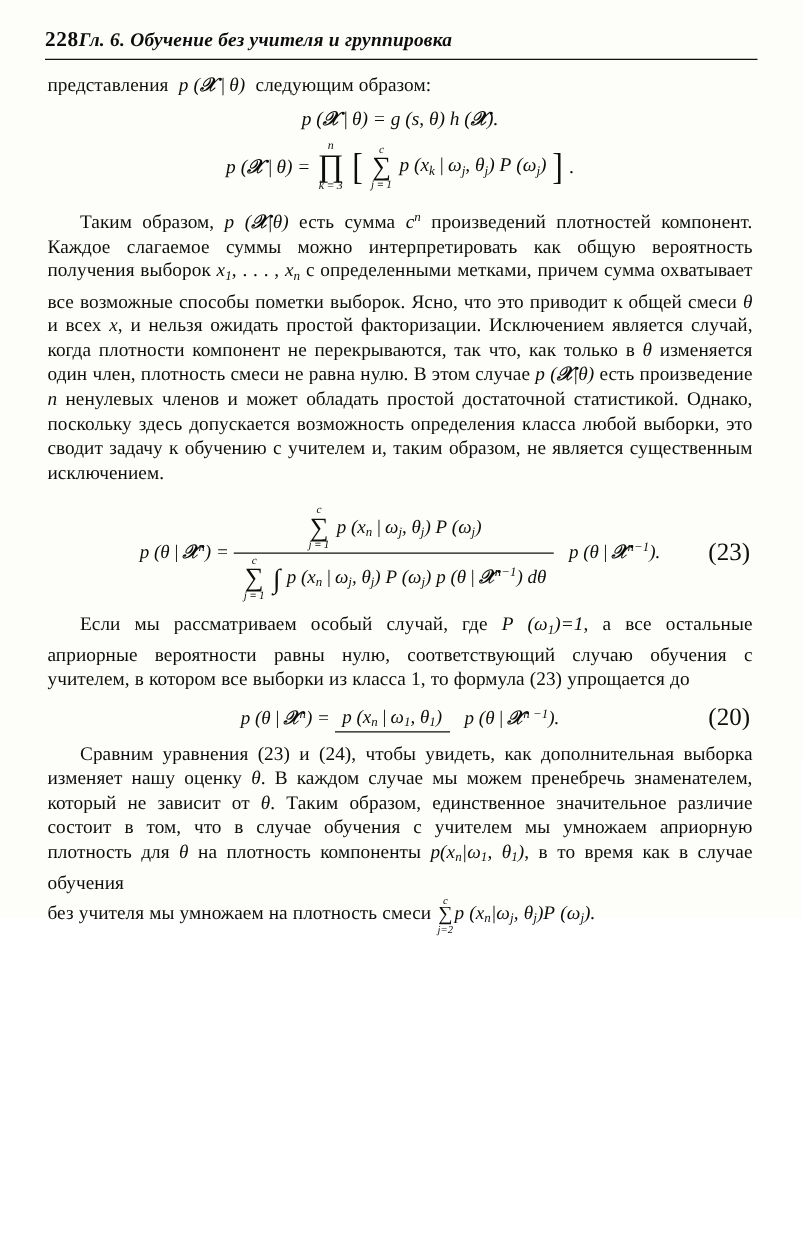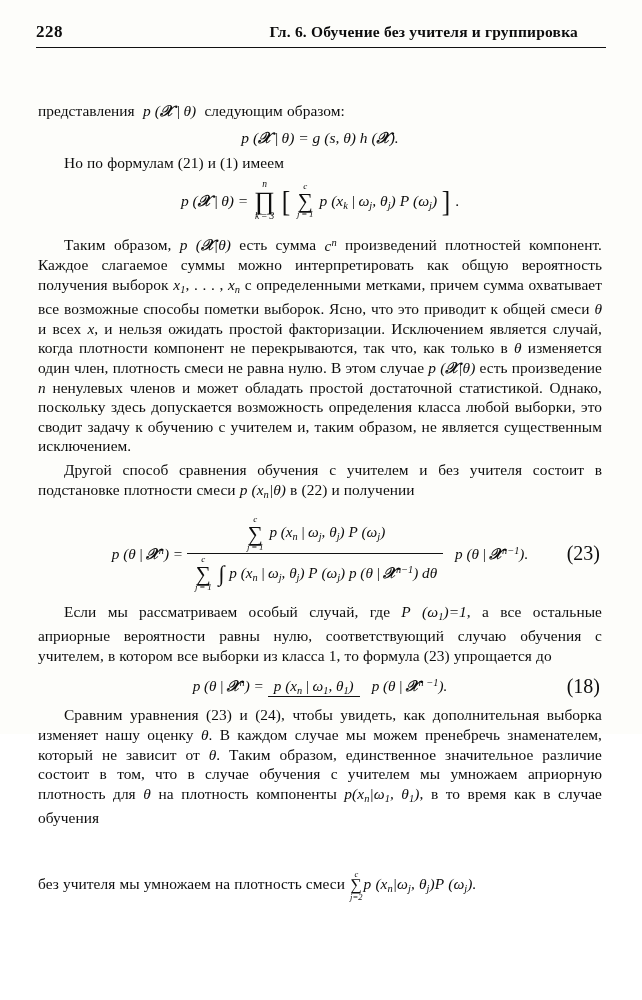--- a/index.html
+++ b/index.html
@@ -28,22 +28,23 @@
     padding: 22px 42px 0 36px;
   }
   .page-number {
     font-size: 17px;
     font-weight: bold;
     font-family: "Liberation Serif", serif;
     letter-spacing: 0.5px;
   }
   .header-title {
     flex: 1;
-    text-align: right;
+    text-align: left;
     font-size: 15.5px;
+    font-style: italic;
     font-weight: bold;
     letter-spacing: 0.2px;
     padding-right: 22px;
   }
   .rule {
     margin: 5px 36px 0 36px;
     border-bottom: 1.6px solid #111;
   }
   .content {
     padding: 11px 40px 0 38px;
@@ -52,21 +53,20 @@
     margin: 0 0 0 0;
     font-size: 15.4px;
     line-height: 19.6px;
     text-align: justify;
     text-indent: 26px;
     letter-spacing: 0.05px;
     word-spacing: 0.2px;
   }
   p.body.noindent {
     text-indent: 0;
-    margin-top: 42px;
   }
   .spacer-xs { height: 4px; }
 
   .eq-block {
     text-align: center;
     margin: 8px 0 6px 0;
     font-size: 15.5px;
     font-family: "Liberation Serif", serif;
   }
   .eq-line {
@@ -195,21 +195,20 @@
     <p class="body noindent">
       <span>представления</span>
       <span class="math">&nbsp;p&nbsp;(<span class="scr">𝒳</span> | θ)&nbsp;</span>
       <span>следующим образом:</span>
     </p>
 
     <div class="eq-block">
       <span class="math">p&nbsp;(<span class="scr">𝒳</span> | θ)&nbsp;=&nbsp;g&nbsp;(s,&nbsp;θ)&nbsp;h&nbsp;(<span class="scr">𝒳</span>).</span>
     </div>
 
-    <p class="body">Но по формулам (21) и (1) имеем</p>
 
     <div class="eq-block">
       <span class="eq-line">
         <span class="math">p&nbsp;(<span class="scr">𝒳</span> | θ)&nbsp;=</span>
         <span class="bigop">
           <span class="lim">n</span>
           <span class="sym">∏</span>
           <span class="lim">k = 3</span>
         </span>
         <span class="brk">[</span>
@@ -223,21 +222,20 @@
         <span class="up">.</span>
       </span>
     </div>
 
     <div class="spacer-xs"></div>
 
     <p class="body">Таким образом, <span class="math">p&nbsp;(<span class="scr">𝒳</span>|θ)</span> есть сумма <span class="math">c<sup>n</sup></span> произведений плотностей компонент. Каждое слагаемое суммы можно интерпретировать как общую вероятность получения выборок <span class="math">x<sub>1</sub></span>, . . . , <span class="math">x<sub>n</sub></span> с определенными метками, причем сумма охватывает все возможные способы пометки выборок. Ясно, что это приводит к общей смеси <span class="math">θ</span> и всех <span class="math">x</span>, и нельзя ожидать простой факторизации. Исключением является случай, когда плотности компонент не перекрываются, так что, как только в <span class="math">θ</span> изменяется один член, плотность смеси не равна нулю. В этом случае <span class="math">p&nbsp;(<span class="scr">𝒳</span>|θ)</span> есть произведение <span class="math">n</span> ненулевых членов и может обладать простой достаточной статистикой. Однако, поскольку здесь допускается возможность определения класса любой выборки, это сводит задачу к обучению с учителем и, таким образом, не является существенным исключением.</p>
 
     <div class="spacer-xs"></div>
 
-    <p class="body">Другой способ сравнения обучения с учителем и без учителя состоит в подстановке плотности смеси <span class="math">p&nbsp;(x<sub>n</sub>|θ)</span> в (22) и получении</p>
 
     <div class="numbered-eq">
       <div class="eq-body">
         <span class="math">p&nbsp;(θ | <span class="scr">𝒳</span><sup>n</sup>)&nbsp;=</span>
         <span class="frac">
           <span class="num">
             <span class="bigop small">
                 <span class="lim">c</span>
                 <span class="sym">∑</span>
                 <span class="lim">j = 1</span>
@@ -268,21 +266,21 @@
       <div class="eq-body">
         <span class="math">p&nbsp;(θ | <span class="scr">𝒳</span><sup>n</sup>)&nbsp;=</span>
         <span class="frac">
           <span class="num">
             <span class="math">p&nbsp;(x<sub>n</sub> | ω<sub>1</sub>,&nbsp;θ<sub>1</sub>)</span>
           </span>
           <span class="bar"></span>
         </span>
         <span class="math eq-tail">p&nbsp;(θ | <span class="scr">𝒳</span><sup>n&nbsp;−1</sup>).</span>
       </div>
-      <div class="eq-number">(18)</div>
+      <div class="eq-number">(20)</div>
     </div>
 
     <div class="spacer-xs"></div>
 
     <p class="body">Сравним уравнения (23) и (24), чтобы увидеть, как дополнительная выборка изменяет нашу оценку <span class="math">θ</span>. В каждом случае мы можем пренебречь знаменателем, который не зависит от <span class="math">θ</span>. Таким образом, единственное значительное различие состоит в том, что в случае обучения с учителем мы умножаем априорную плотность для <span class="math">θ</span> на плотность компоненты <span class="math">p(x<sub>n</sub>|ω<sub>1</sub>,&nbsp;θ<sub>1</sub>)</span>, в то время как в случае обучения</p>
 
     <p class="body noindent">без учителя мы умножаем на плотность смеси <span class="inline-sum">
           <span class="lim">c</span>
           <span class="sym">∑</span>
           <span class="lim">j=2</span>

